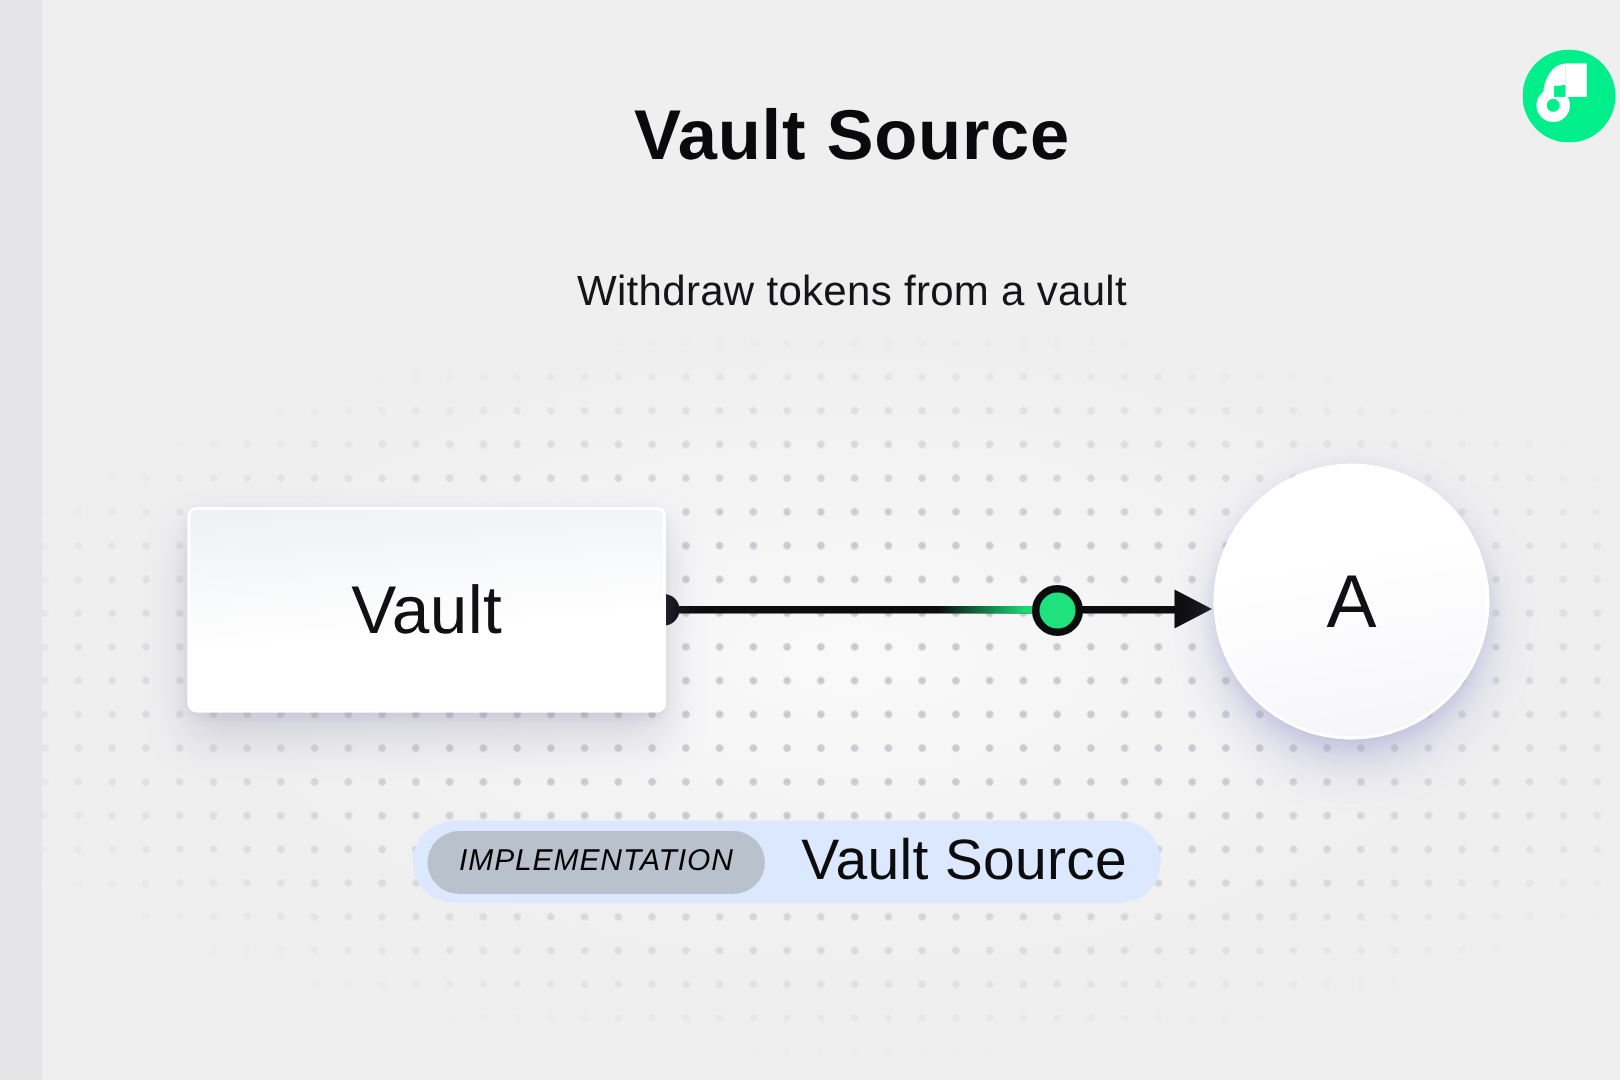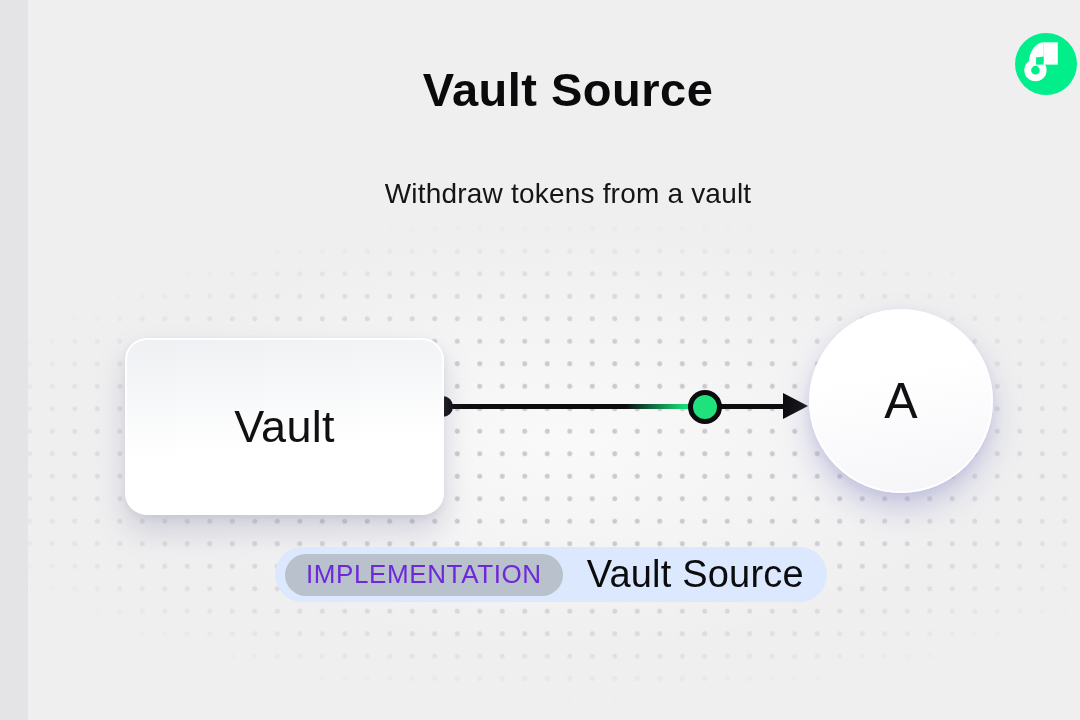--- a/index.html
+++ b/index.html
@@ -39,22 +39,22 @@
     position:absolute;top:178px;left:0;width:1080px;
     text-align:center;
     font-size:28px;font-weight:400;letter-spacing:0.2px;
     color:#151518;
   }
   .flow-logo{
     position:absolute;left:987px;top:33px;width:62px;height:62px;
   }
   
   .vault-node{
-    position:absolute;left:97px;top:338px;width:319px;height:177px;
-    border-radius:22px;
+    position:absolute;left:97px;top:338px;width:319px;height:137px;
+    border-radius:6px;
     background:linear-gradient(175deg,#eef0f3 0%,#ffffff 60%);
     border:2px solid rgba(255,255,255,0.95);
     box-sizing:border-box;
     box-shadow:0 16px 28px rgba(126,126,158,0.28), 0 3px 7px rgba(126,126,158,0.12);
     display:flex;align-items:center;justify-content:center;
   }
   .vault-node .node-label{
     font-size:45px;font-weight:500;color:#111114;letter-spacing:0.3px;
   }
   
@@ -105,22 +105,23 @@
     background:#dbe8fd;
     display:flex;align-items:center;
     padding:0 23px 0 10px;
     box-sizing:border-box;
   }
   .impl-tag{
     height:42px;border-radius:21px;
     background:#b9c1cd;
     display:flex;align-items:center;
     padding:0 21px;
-    font-size:26px;font-weight:500;letter-spacing:0.6px;
-    color:#6d28d9;
+    font-size:20px;font-weight:500;letter-spacing:0.6px;
+    color:#000000;
+    font-style:italic;
   }
   .impl-label{
     margin-left:24px;
     font-size:38px;font-weight:500;letter-spacing:0.2px;
     color:#0c0c0e;
   }
 </style>
 </head>
 <body>
 

